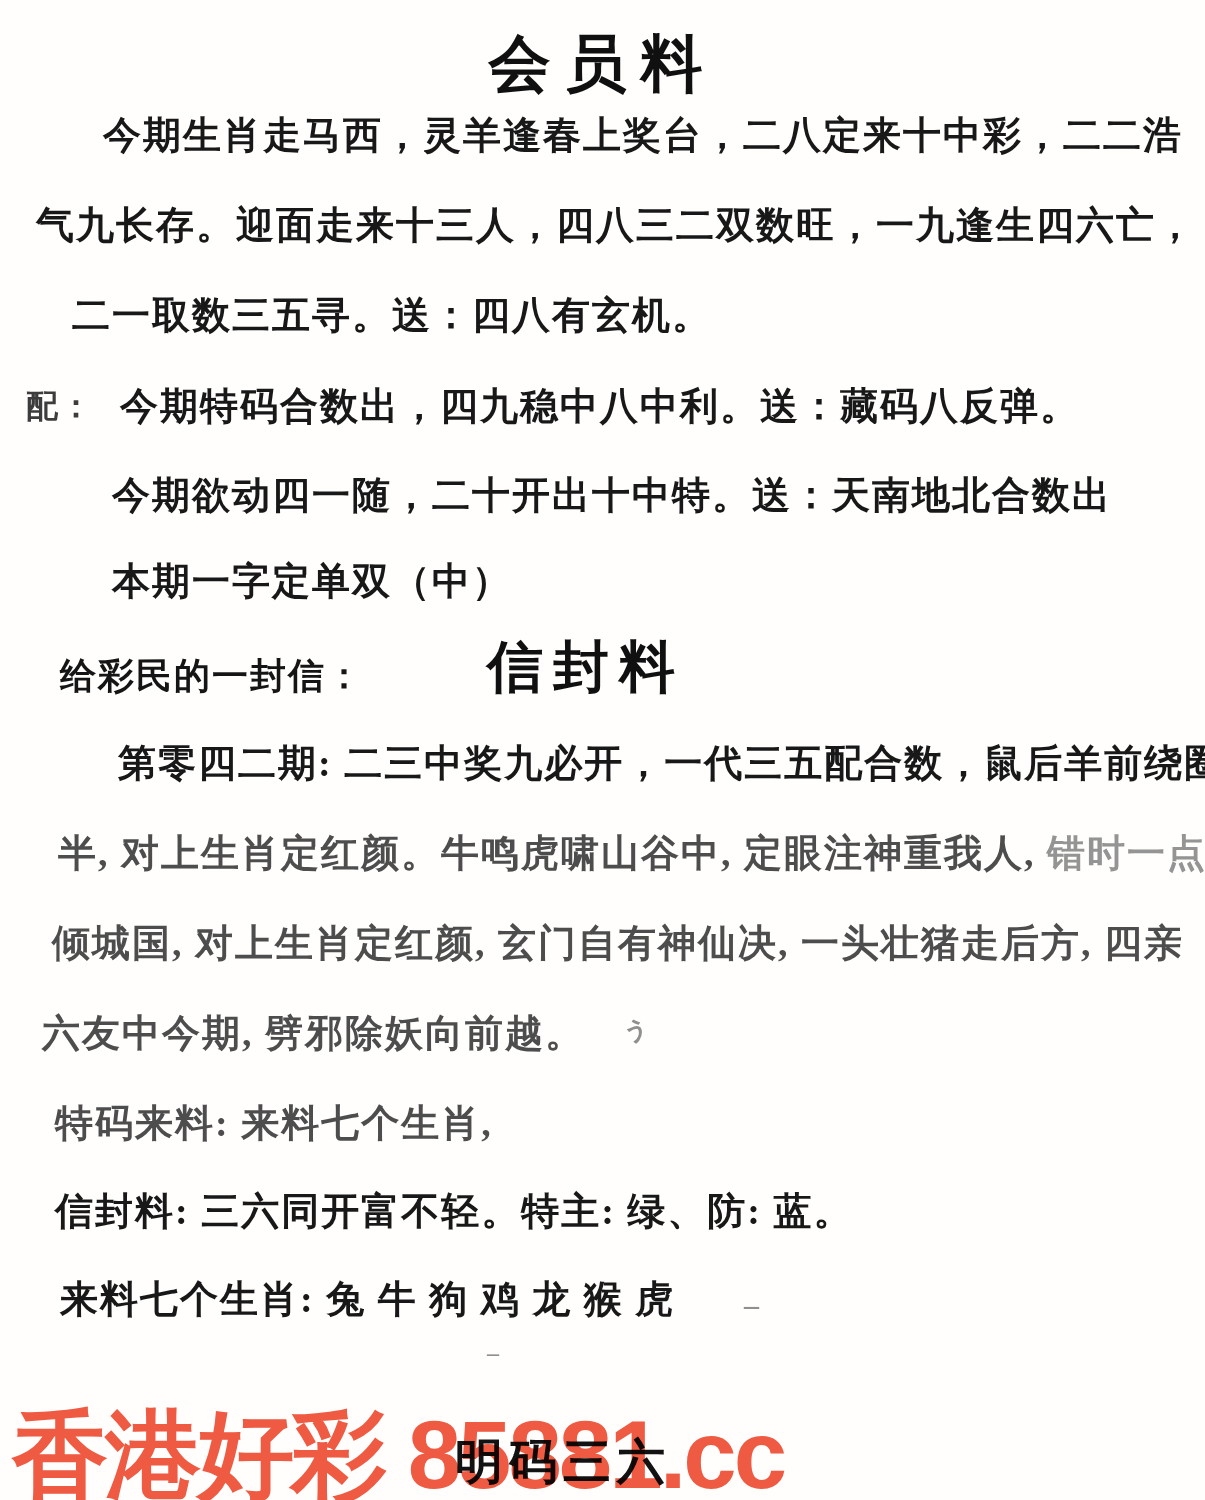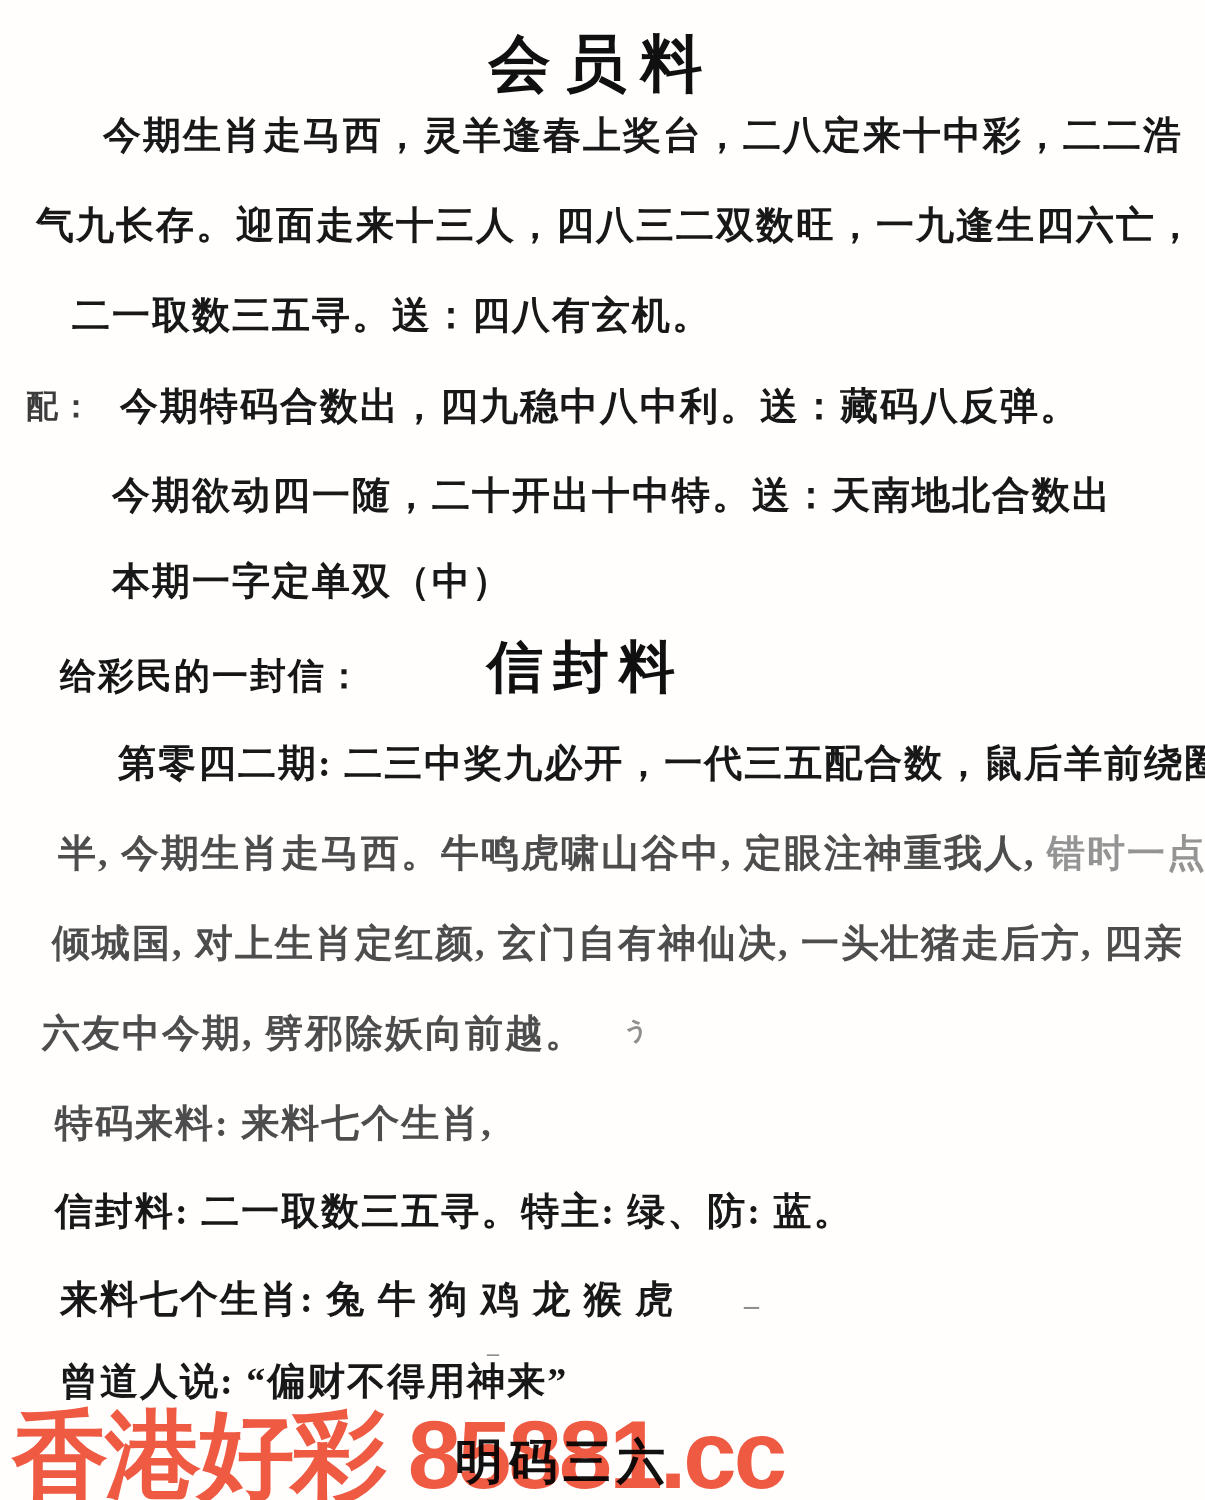--- a/index.html
+++ b/index.html
@@ -99,38 +99,37 @@
   <div class="line" style="top:470px;left:112px;">今期欲动四一随，二十开出十中特。送：天南地北合数出</div>
 
   <div class="line" style="top:556px;left:112px;">本期一字定单双（中）</div>
 
   <div class="letter-intro">给彩民的一封信：</div>
   <div class="env-title">信封料</div>
 
   <div class="line" style="top:738px;left:118px;">第零四二期: 二三中奖九必开，一代三五配合数，鼠后羊前绕圈</div>
 
   <div class="line faded" style="top:828px;left:58px;">
-    <span>半, 今期生肖走马西。牛鸣虎啸山谷中, 定眼注神重我人, </span><span class="very-faded">错时一点</span>
+    <span>半, 对上生肖定红颜。牛鸣虎啸山谷中, 定眼注神重我人, </span><span class="very-faded">错时一点</span>
   </div>
 
   <div class="line faded" style="top:918px;left:52px;">倾城国, 对上生肖定红颜, 玄门自有神仙决, 一头壮猪走后方, 四亲</div>
 
   <div class="line faded" style="top:1008px;left:42px;">六友中今期, 劈邪除妖向前越。</div>
 
   <div class="mark" style="top:1008px;left:620px;">ぅ</div>
 
   <div class="line faded" style="top:1098px;left:55px;">特码来料: 来料七个生肖,</div>
 
-  <div class="line" style="top:1186px;left:55px;">信封料: 二一取数三五寻。特主: 绿、防: 蓝。</div>
+  <div class="line" style="top:1186px;left:55px;">信封料: 三六同开富不轻。特主: 绿、防: 蓝。</div>
 
   <div class="line" style="top:1274px;left:60px;">来料七个生肖: 兔 牛 狗  鸡 龙 猴 虎</div>
 
   <div class="mark" style="top:1288px;left:744px;">–</div>
 
   <div class="mark" style="top:1340px;left:487px;font-size:24px;">–</div>
 
-  <div class="line" style="top:1356px;left:60px;">曾道人说: “偏财不得用神来”</div>
 
   <div class="overprint">明码三六</div>
 
   <div class="watermark">香港好彩 85881.cc</div>
 
 </div>
 
 </body></html>

